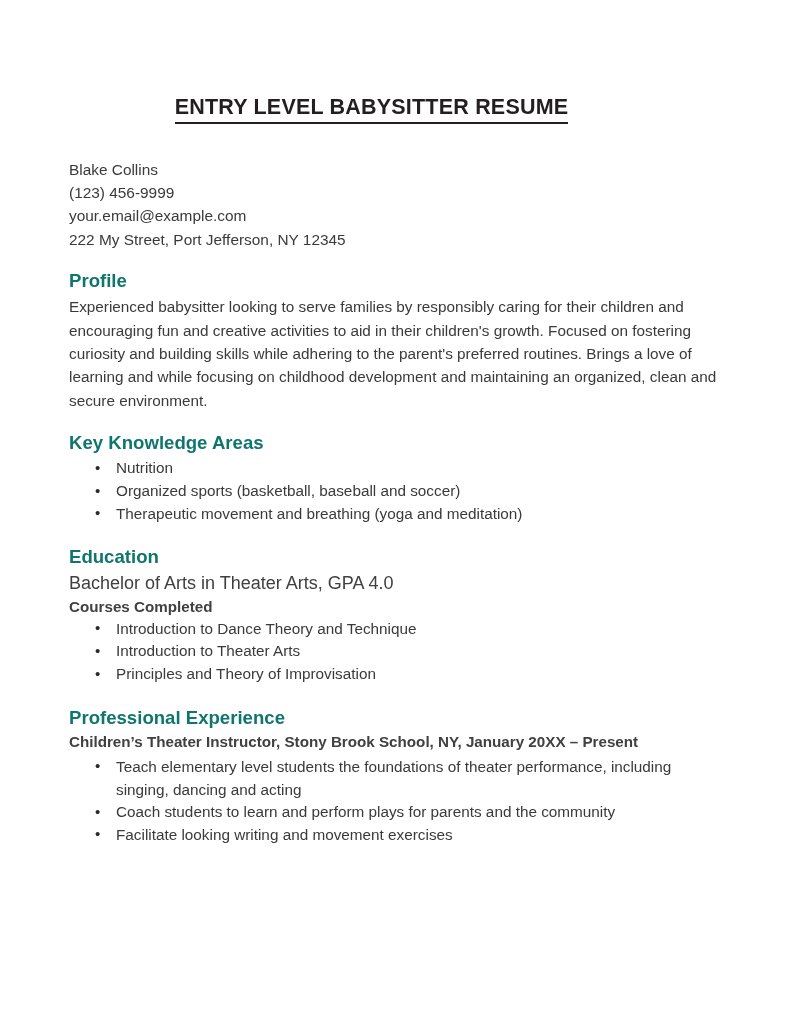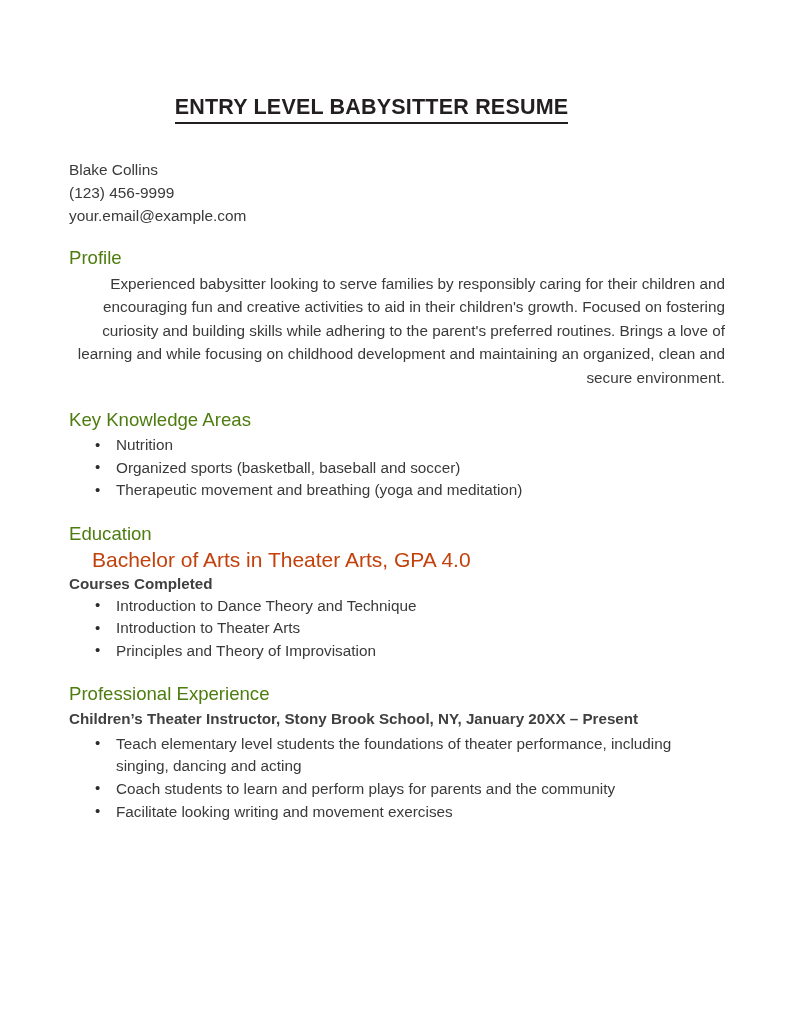--- a/index.html
+++ b/index.html
@@ -44,41 +44,40 @@
     font-size: 15.4px;
     line-height: 23.2px;
     color: #3a3a3a;
     white-space: nowrap;
   }
   .section {
     margin-top: 0;
   }
   .section-heading {
     font-size: 18.6px;
-    font-weight: normal;
-    color: #4d7c0f;
+    font-weight: bold;
+    color: #0f766e;
     line-height: 1.2;
   }
   .sub-heading {
     font-size: 15.2px;
     font-weight: bold;
     color: #404040;
     line-height: 22px;
   }
   .para {
     font-size: 15.3px;
     line-height: 23.4px;
     color: #3a3a3a;
-    text-align: right;
+    text-align: left;
   }
   .line {
-    font-size: 21px;
+    font-size: 18px;
     line-height: 23.3px;
-    color: #c2410c;
-    margin-left: 23px;
+    color: #404040;
   }
   ul.bullets {
     list-style: none;
     margin: 0;
     padding: 0;
   }
   ul.bullets li {
     position: relative;
     padding-left: 47px;
     font-size: 15.3px;
@@ -112,20 +111,21 @@
 <div class="page">
 
   <h1 class="doc-title"><span>ENTRY LEVEL BABYSITTER RESUME</span></h1>
 
   <div class="body-wrap">
 
     <div>
       <div class="contact-line">Blake Collins</div>
       <div class="contact-line">(123) 456-9999</div>
       <div class="contact-line">your.email@example.com</div>
+      <div class="contact-line">222 My Street, Port Jefferson, NY 12345</div>
     </div>
 
     <div class="sp-profile"></div>
     <div class="section">
       <div class="section-heading">Profile</div>
       <div class="sp-ph-body"></div>
       <div class="para">Experienced babysitter looking to serve families by responsibly caring for their children and encouraging fun and creative activities to aid in their children's growth. Focused on fostering curiosity and building skills while adhering to the parent's preferred routines. Brings a love of learning and while focusing on childhood development and maintaining an organized, clean and secure environment.</div>
     </div>
 
     <div class="sp-kka"></div>

